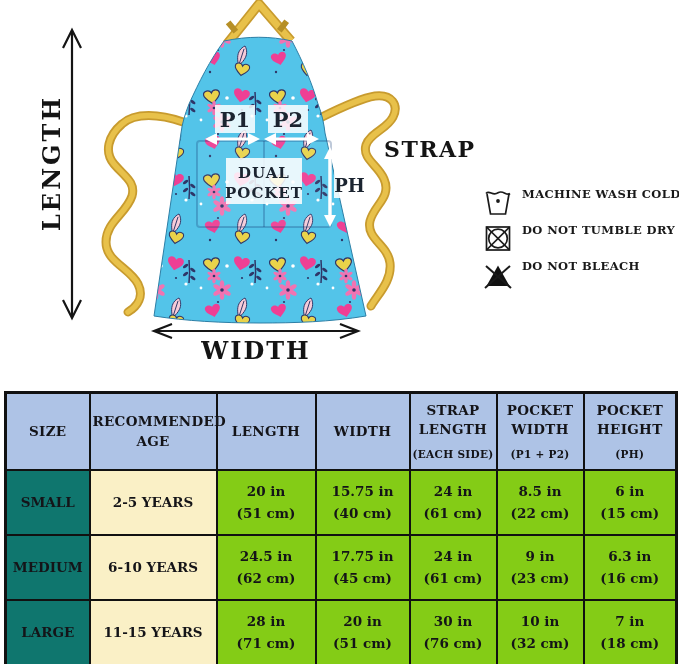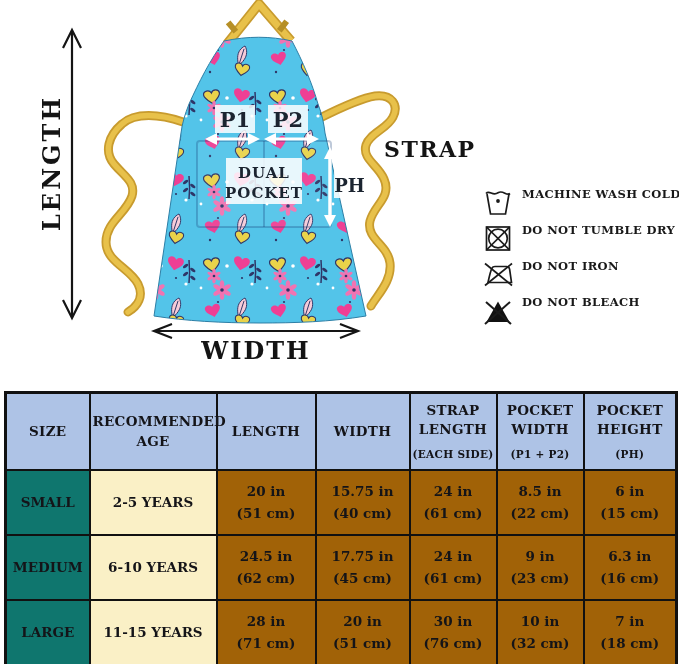--- a/index.html
+++ b/index.html
@@ -28,21 +28,21 @@
         border-collapse:collapse;border:3px solid #111;table-layout:fixed;}
   .size-table th,.size-table td{border:2.5px solid #111;text-align:center;
         vertical-align:middle;padding:2px;}
   .size-table th{background:#aec3e6;height:71px;font-size:13.5px;
         font-weight:bold;letter-spacing:0.3px;line-height:1.45;}
   .size-table .sub{font-size:10.5px;font-weight:bold;margin-top:7px;}
   .size-table .sub:empty{display:none;}
   .size-table td{height:59px;font-size:13.5px;font-weight:bold;line-height:1.6;}
   td.c-size{background:#0f766e;}
   td.c-age{background:#faf0c6;}
-  td.c-val{background:#a16207;}
+  td.c-val{background:#84cc16;}
 </style>
 </head>
 <body>
 
 <div id="root">
 
   <svg class="dim-svg" style="left:58px;top:26px;" width="28" height="296" viewBox="0 0 28 296">
     <g stroke="#151515" stroke-width="2.2" fill="none">
       <line x1="14" y1="6" x2="14" y2="290"></line>
       <polyline points="5,22 14,4 23,22"></polyline>
@@ -177,30 +177,20 @@
           <rect x="3.5" y="4" width="23" height="23"></rect>
           <circle cx="15" cy="15.5" r="9.3"></circle>
           <line x1="3.5" y1="4" x2="26.5" y2="27"></line>
           <line x1="26.5" y1="4" x2="3.5" y2="27"></line>
         </svg>
       </span>
       <span class="care-label">DO NOT TUMBLE DRY</span>
     </div>
     <div class="care-row">
       <span class="care-icon">
-        <svg width="30" height="30" viewBox="0 0 30 30" stroke="#1a1a1a" stroke-width="1.7" fill="none">
-          <path d="M5,23.5 C6.5,16.5 8,11 9,9.2 C9.6,7.8 10.3,7.5 12,7.5 L23.5,7.5 C25.8,7.5 26.3,8.5 26.6,10.2 L28.5,23.5 Z"></path>
-          <line x1="2" y1="4.5" x2="29" y2="26.5"></line>
-          <line x1="29" y1="4.5" x2="2" y2="26.5"></line>
-        </svg>
-      </span>
-      <span class="care-label">DO NOT IRON</span>
-    </div>
-    <div class="care-row">
-      <span class="care-icon">
         <svg width="30" height="30" viewBox="0 0 30 30" stroke="#1a1a1a" stroke-width="2" fill="none">
           <polygon points="15,6.5 3.5,27 26.5,27" fill="#111" stroke="none"></polygon>
           <line x1="3" y1="7" x2="28" y2="29"></line>
           <line x1="27" y1="7" x2="2" y2="29"></line>
         </svg>
       </span>
       <span class="care-label">DO NOT BLEACH</span>
     </div>
   </div>
 

